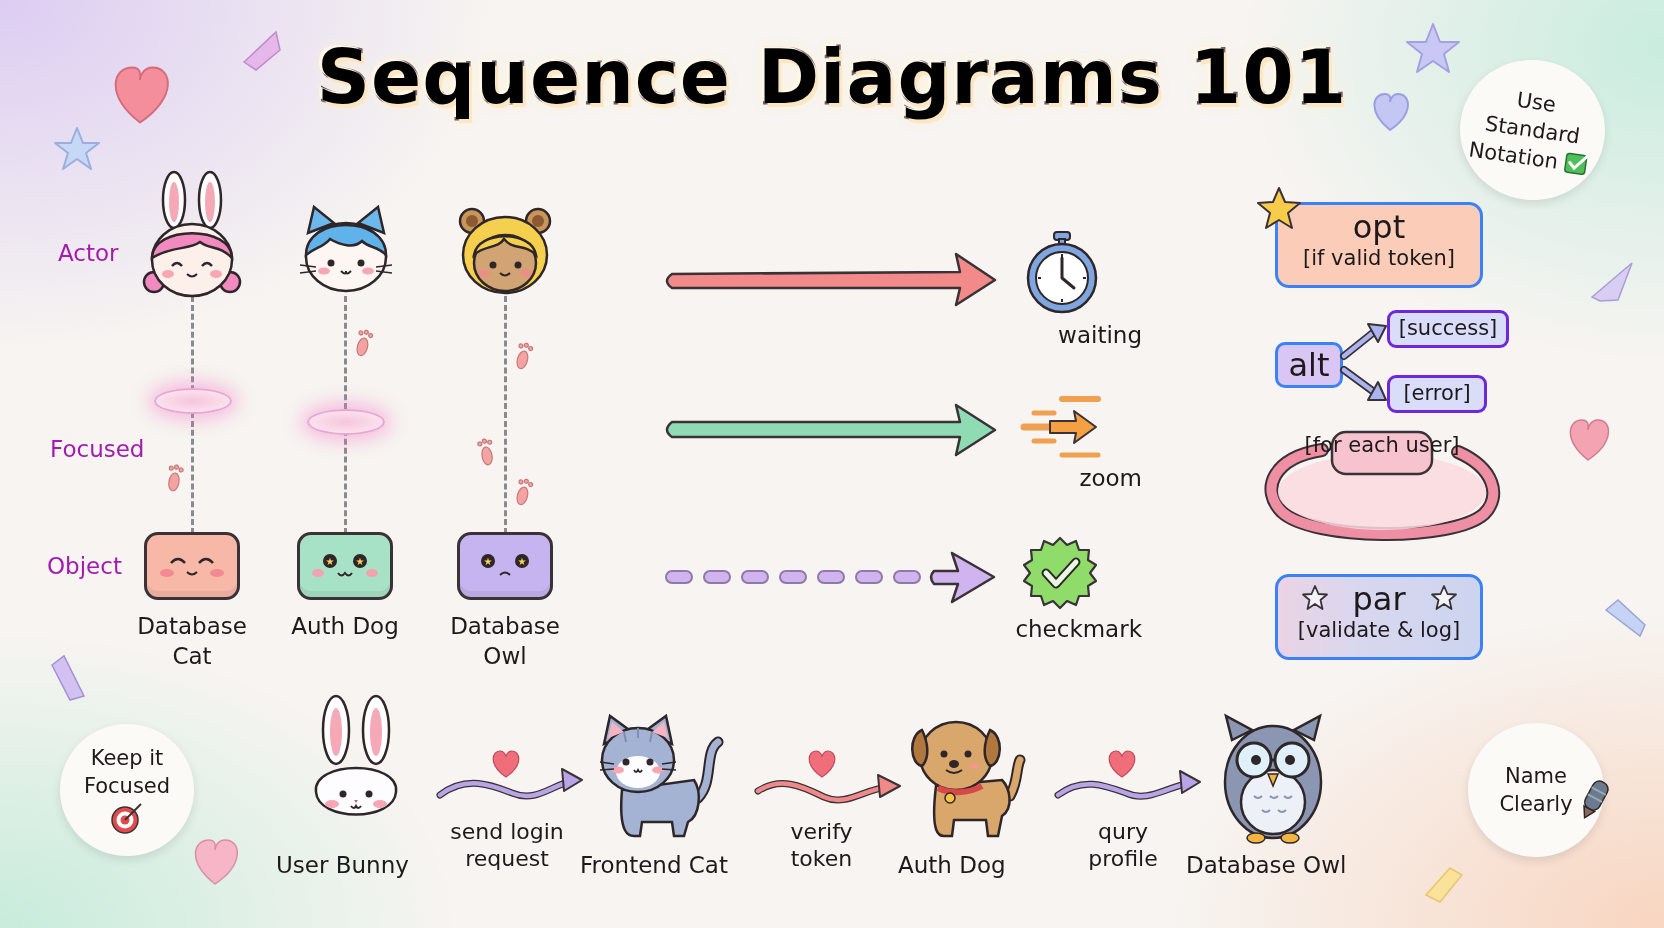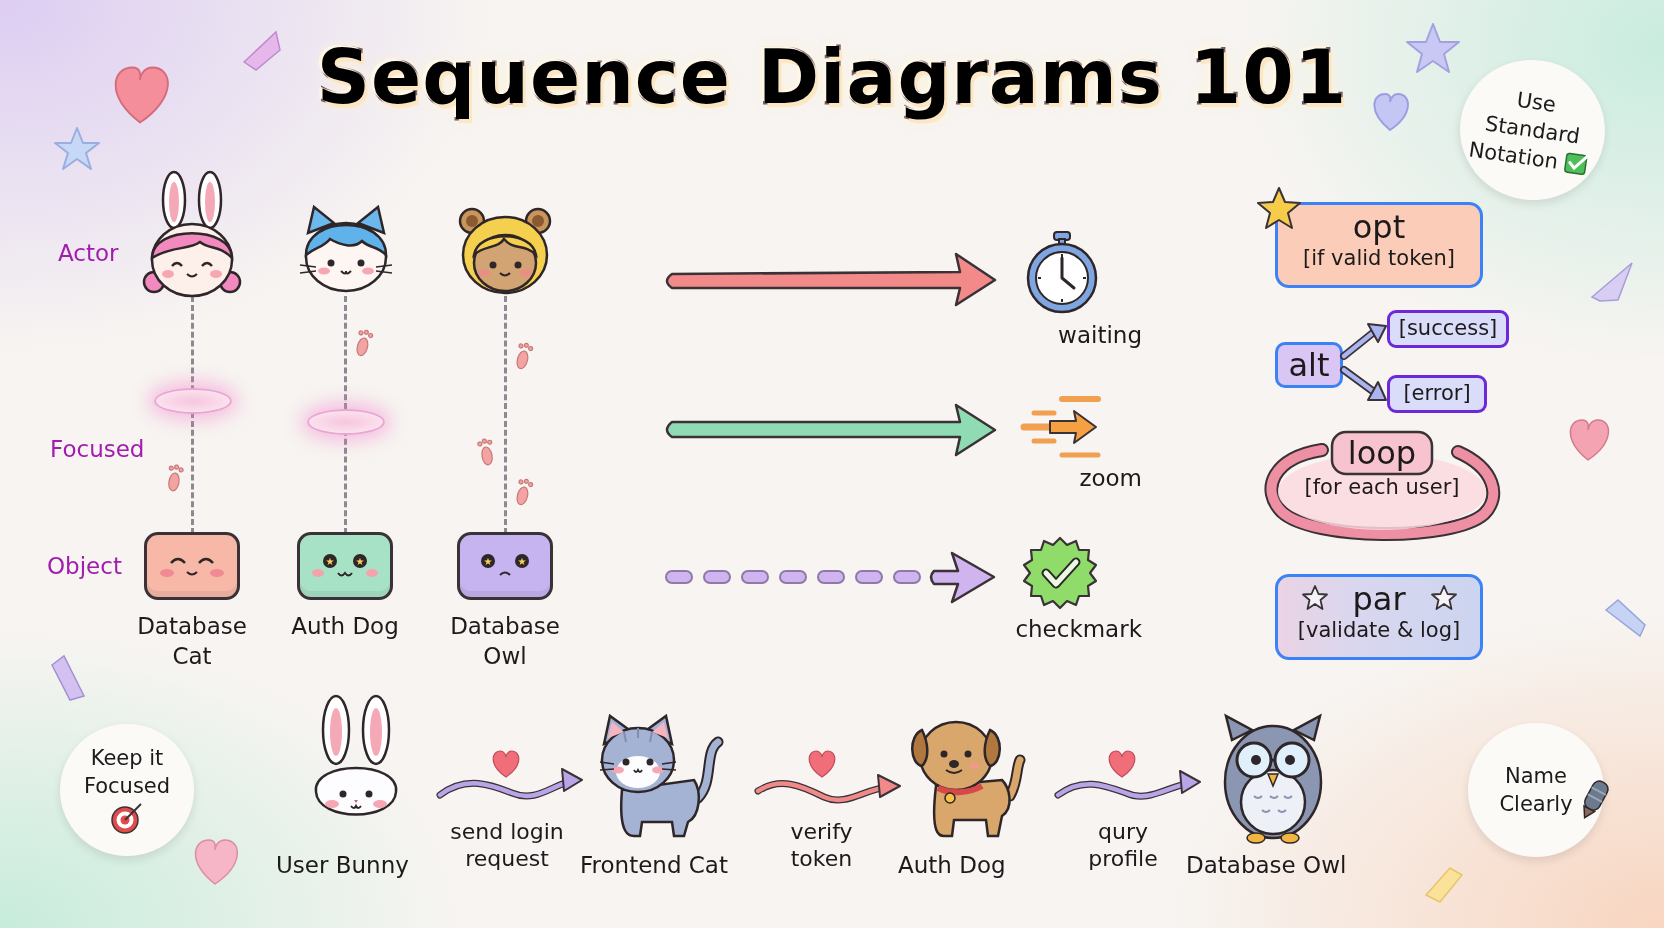--- a/index.html
+++ b/index.html
@@ -328,21 +328,20 @@
 <div class="pill" style="left:1387px;top:310px;width:122px;height:38px">[success]</div>
 <div class="pill" style="left:1387px;top:375px;width:100px;height:38px">[error]</div>
 
 <svg class="abs" style="left:1262px;top:430px" width="240" height="116">
   <path d="M60,20 C10,28 -2,60 20,82 C50,110 190,112 222,84 C240,66 232,38 196,22" fill="none" stroke="#3a3236" stroke-width="14" stroke-linecap="round"></path>
   <path d="M60,20 C10,28 -2,60 20,82 C50,110 190,112 222,84 C240,66 232,38 196,22" fill="none" stroke="#ef8fa4" stroke-width="10" stroke-linecap="round"></path>
   <ellipse cx="120" cy="62" rx="104" ry="38" fill="#fbd9df" opacity="0.85"></ellipse>
   <rect x="70" y="2" width="100" height="42" rx="14" fill="#f7c3cf" stroke="#3a3236" stroke-width="2.5"></rect>
 </svg>
 <div class="abs" style="left:1262px;top:430px;width:240px;height:116px;text-align:center">
-  <div style="font-size:32px;line-height:38px;margin-top:4px">loop</div>
   <div style="font-size:21px;line-height:30px;margin-top:0">[for each user]</div>
 </div>
 
 <div class="frag" style="left:1275px;top:574px;width:208px;height:86px;background:linear-gradient(90deg,#ead3e4,#d9d7ef 40%,#ccd4ef)">
   <span class="kw" style="margin-top:4px">par</span>
   <span class="cond">[validate &amp; log]</span>
 </div>
 <svg class="abs" style="left:1301px;top:584px" width="28" height="28">
   <polygon points="14,2 17.5,10 26,10.5 19.5,16 21.5,25 14,20 6.5,25 8.5,16 2,10.5 10.5,10" fill="#f3f3f8" stroke="#3a3236" stroke-width="1.8" stroke-linejoin="round"></polygon>
 </svg>

